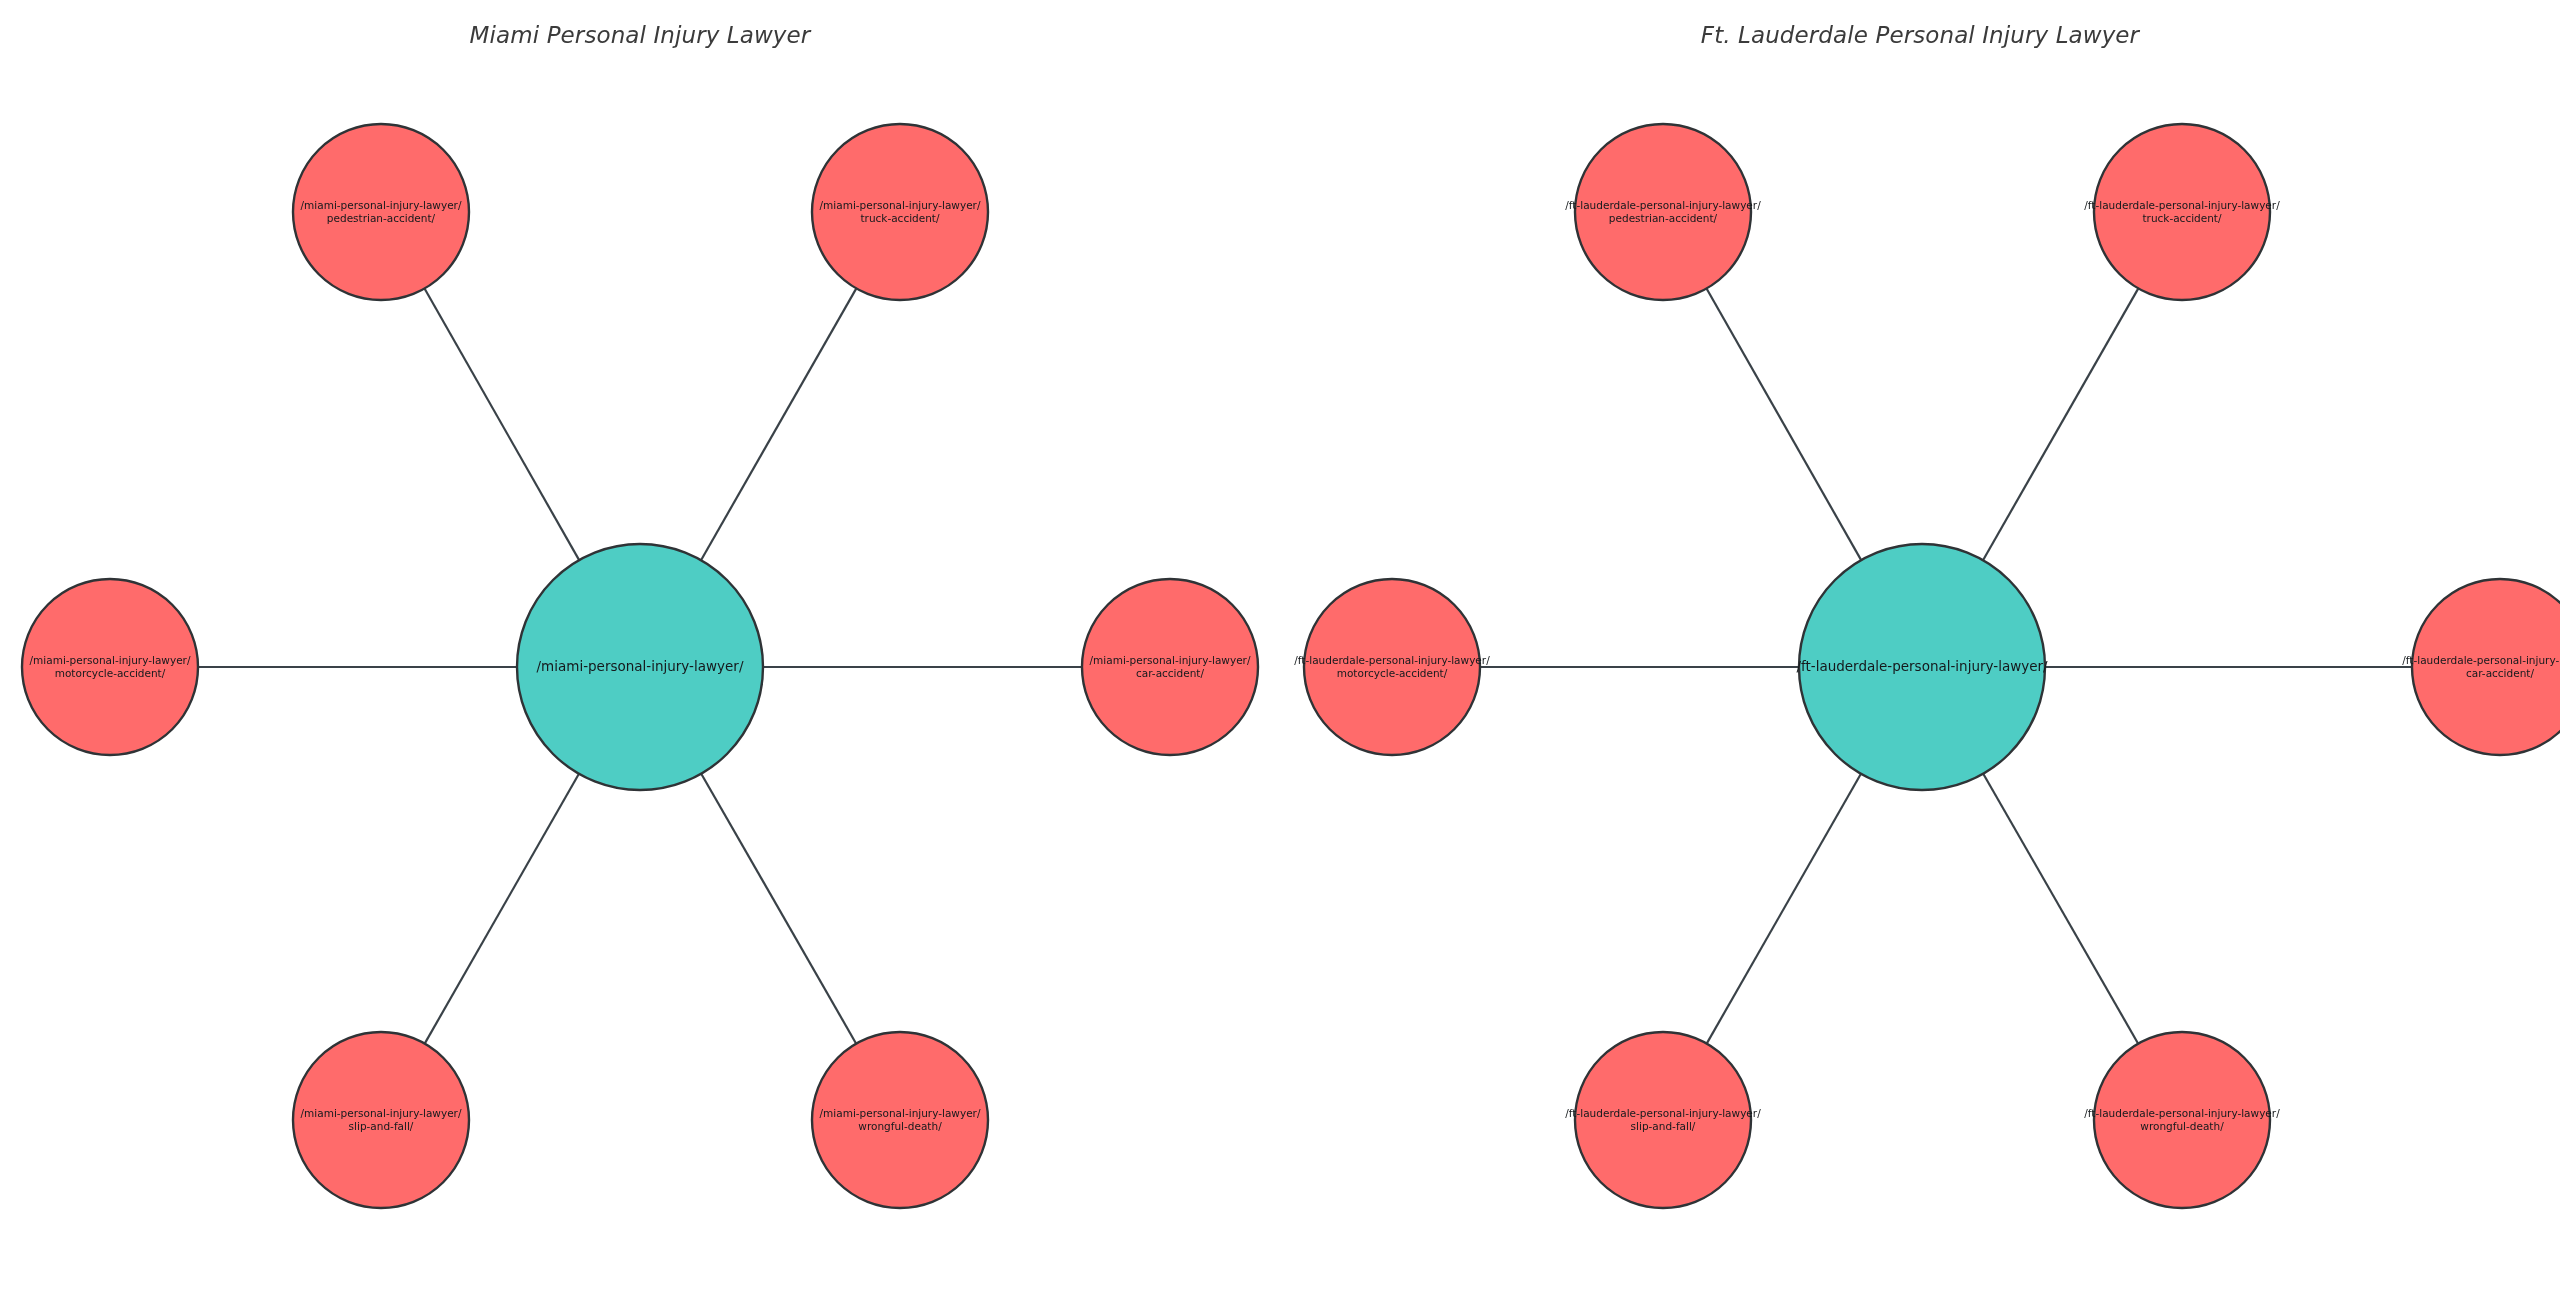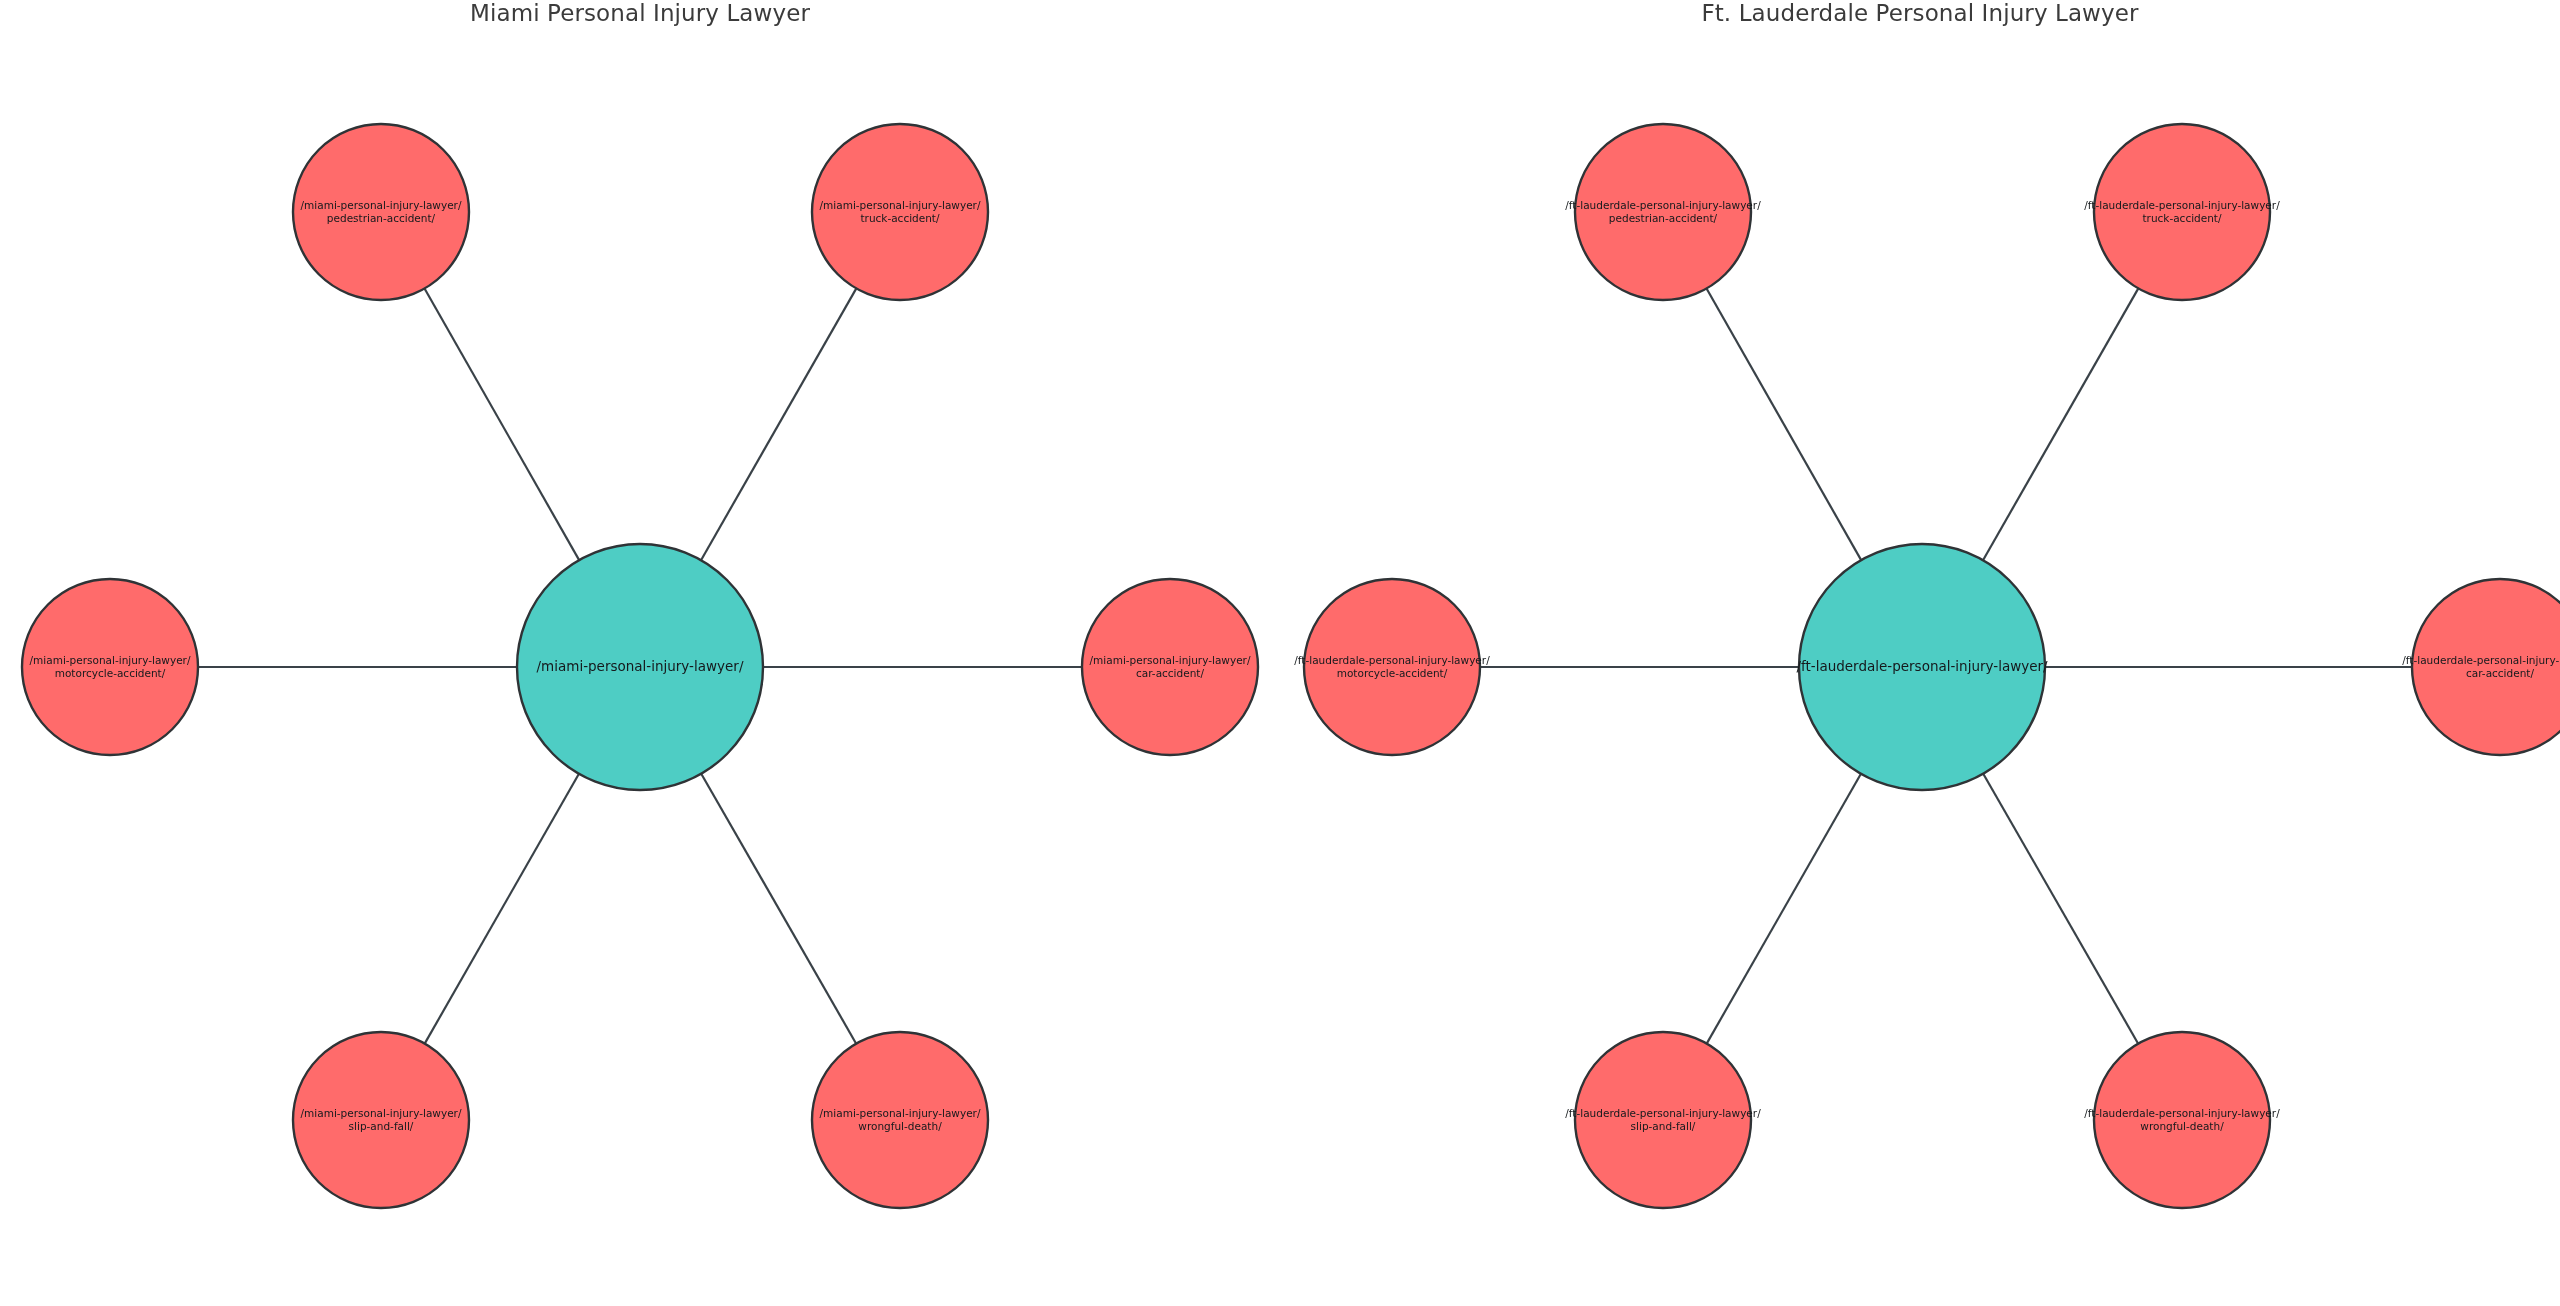--- a/index.html
+++ b/index.html
@@ -23,29 +23,30 @@
   .panel {
     position: absolute;
     top: 0;
     height: 1306px;
   }
   #panel-left  { left: 0px;    width: 1280px; }
   #panel-right { left: 1280px; width: 1280px; }
 
   .panel-title {
     position: absolute;
-    top: 0;
+    top: 22px;
     left: 0;
     width: 100%;
     text-align: center;
     font-size: 23px;
     font-weight: 400;
     color: #3b3b3b;
     letter-spacing: 0.1px;
     white-space: nowrap;
+    font-style: italic;
   }
 
   .graph-svg {
     position: absolute;
     top: 0;
     left: 0;
   }
   #svg-left, #svg-right {
     width: 2560px;
     height: 1306px;

